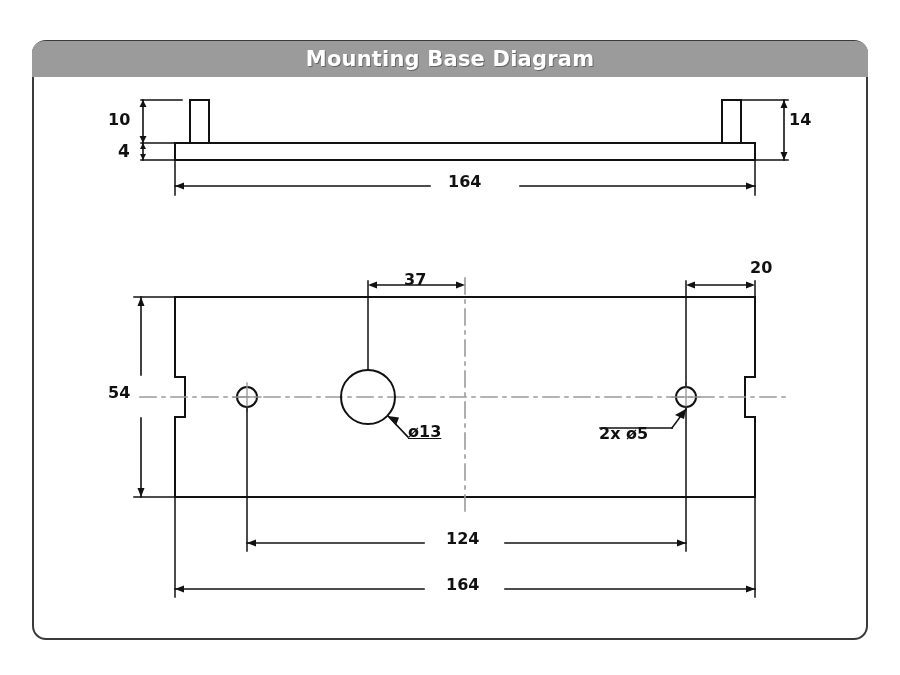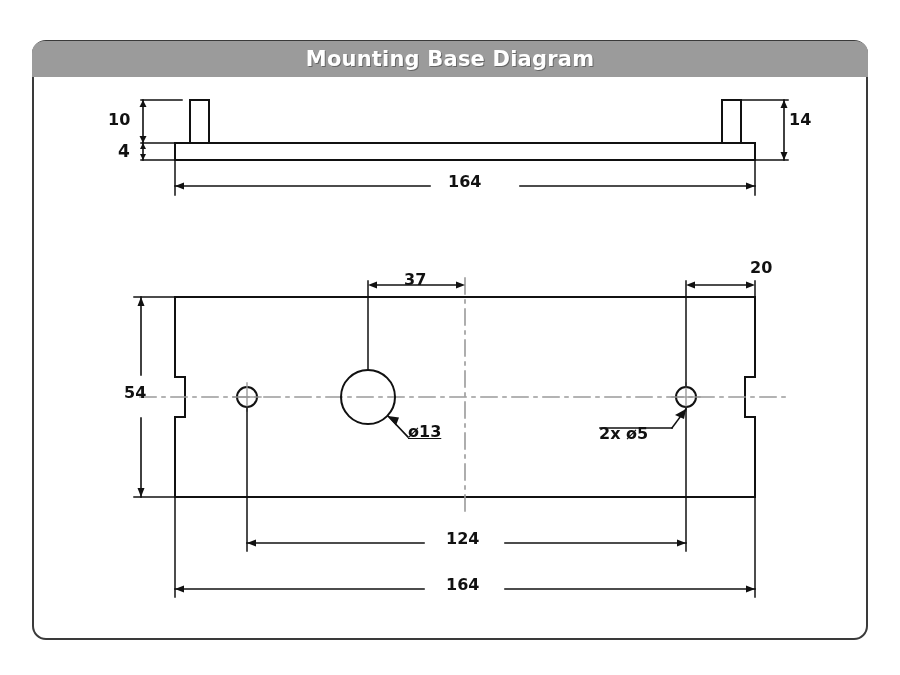--- a/index.html
+++ b/index.html
@@ -180,21 +180,21 @@
   <div class="lbl small" style="left:118px; top:143px;">4</div>
 
   <div class="lbl" style="left:789px; top:112px;">14</div>
 
   <div class="lbl" style="left:448px; top:174px;">164</div>
 
   <div class="lbl" style="left:404px; top:272px;">37</div>
 
   <div class="lbl" style="left:710px; top:260px;margin-left:40px;">20</div>
 
-  <div class="lbl" style="left:124px; top:385px;">54</div>
+  <div class="lbl" style="left:108px; top:385px;">54</div>
 
   <div class="lbl" style="left:408px; top:424px;text-decoration:underline;">ø13</div>
 
   <div class="lbl" style="left:599px; top:426px;">2x ø5</div>
 
   <div class="lbl" style="left:446px; top:531px;">124</div>
 
   <div class="lbl" style="left:446px; top:577px;">164</div>
 
 </div>

